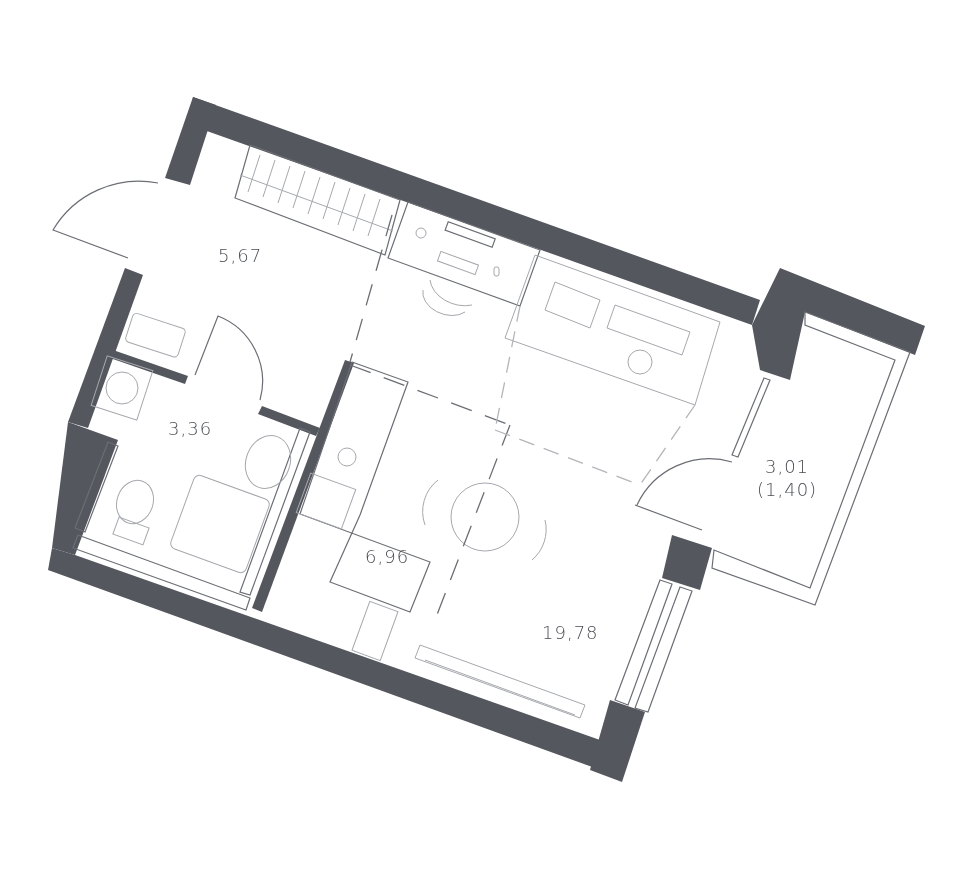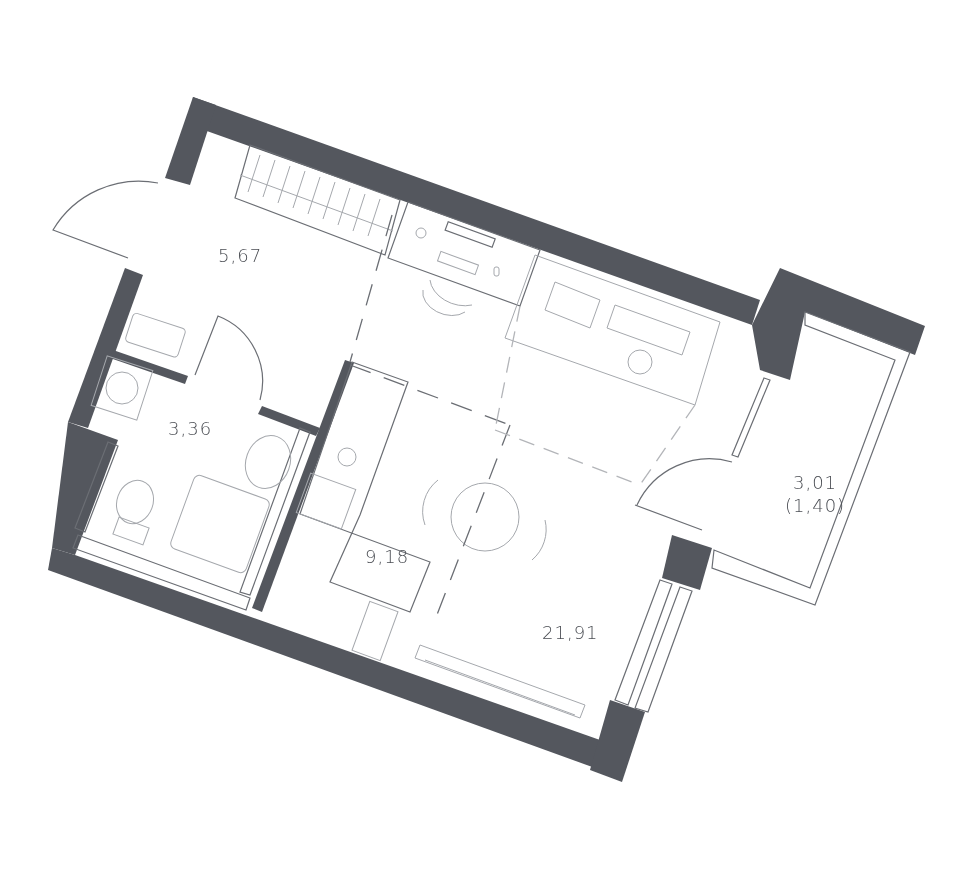--- a/index.html
+++ b/index.html
@@ -113,18 +113,18 @@
     <line class="dash" x1="350" y1="365" x2="510" y2="425"></line>
     <line class="dash" x1="510" y1="425" x2="435" y2="620"></line>
     <line class="dash-light" x1="520" y1="306" x2="495" y2="430"></line>
     <line class="dash-light" x1="495" y1="430" x2="640" y2="485"></line>
     <line class="dash-light" x1="695" y1="405" x2="640" y2="485"></line>
   </g>
 </svg>
 
 <div class="label" style="left:218px; top:245px;">5,67</div>
 <div class="label" style="left:162px; top:418px;margin-left:6px;">3,36</div>
-<div class="label" style="left:365px; top:546px;">9,18</div>
-<div class="label" style="left:542px; top:622px;">21,91</div>
-<div class="label" style="left:757px; top:472px; width:60px;margin-left:28px;">
+<div class="label" style="left:365px; top:546px;">6,96</div>
+<div class="label" style="left:542px; top:622px;">19,78</div>
+<div class="label" style="left:757px; top:456px; width:60px;">
   <div>3,01</div>
   <div>(1,40)</div>
 </div>
 
 </body></html>

